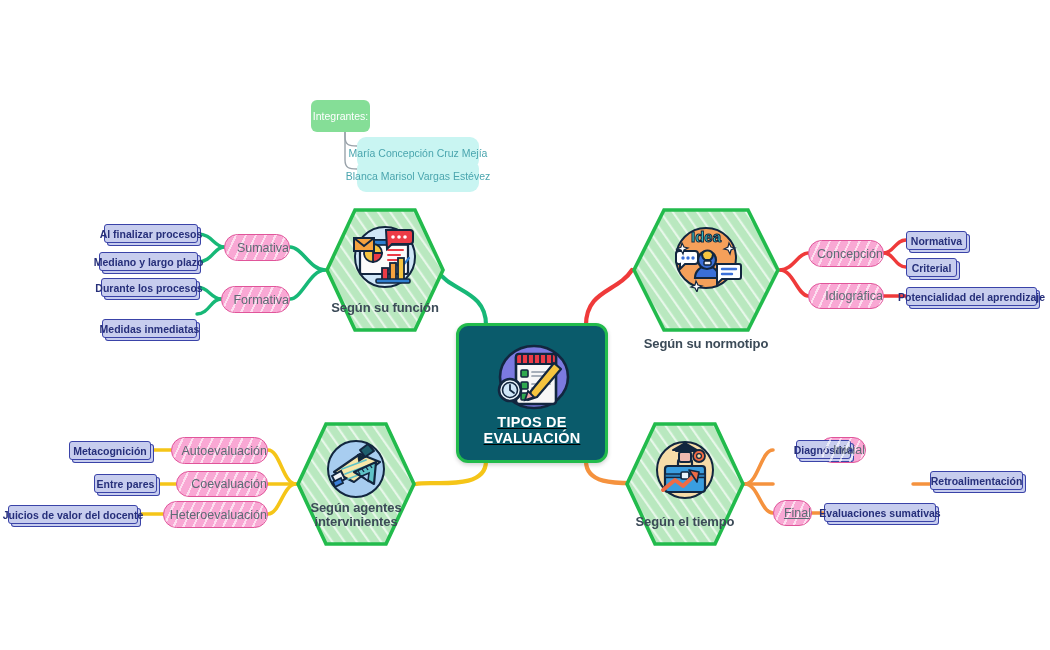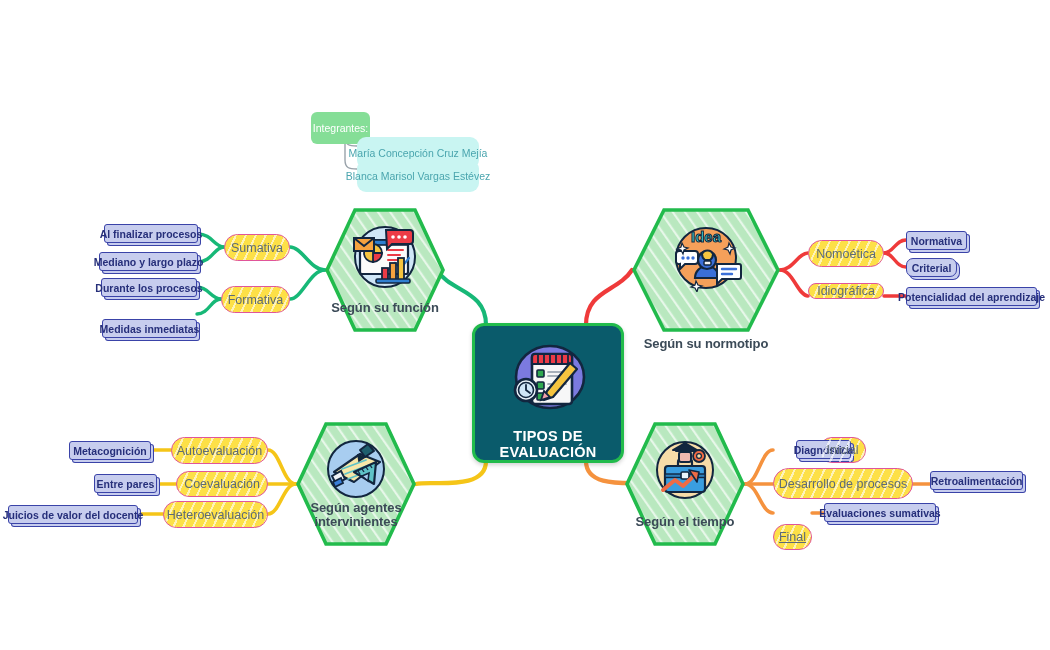--- a/index.html
+++ b/index.html
@@ -11,51 +11,53 @@
     position:relative;
   }
   #stage{position:absolute;left:0;top:0;width:1050px;height:650px;}
   #links{position:absolute;left:0;top:0;width:1050px;height:650px;}
 
   
   .node{position:absolute;box-sizing:border-box;}
 
   
   .central{
-    left:472px;top:323px;width:152px;height:140px;
+    left:456px;top:323px;width:152px;height:140px;
     background:#0a5b6b;
     border:3px solid #22bb4c;
     border-radius:12px;
     display:flex;flex-direction:column;
     align-items:center;justify-content:flex-end;
+    padding-bottom:14px;
     box-shadow:0 2px 4px rgba(0,0,0,.18);
+    text-decoration:underline;
   }
   .central .ctitle{
     color:#ffffff;font-weight:bold;font-size:14.5px;line-height:1.12;
     text-align:center;letter-spacing:.2px;
   }
   .central .cicon{position:absolute;top:14px;left:50%;transform:translateX(-50%);}
 
   
   .hexwrap{position:absolute;}
   .hex{position:absolute;left:0;top:0;}
   .hexlabel{
     position:absolute;left:0;right:0;bottom:16px;
     text-align:center;color:#3b4a57;font-weight:bold;
     font-size:13px;line-height:1.12;letter-spacing:-.1px;
   }
   .hexicon{position:absolute;left:50%;transform:translateX(-50%);top:16px;}
 
   
   .oval{
     position:absolute;box-sizing:border-box;
-    background:#fde047;
+    background:#f9a8d4;
     border:1.6px solid #e0559a;
     border-radius:999px;
-    display:flex;align-items:center;justify-content:center;
+    display:flex;align-items:center;justify-content:flex-end;
     color:#5e6b75;font-size:12.5px;
     overflow:hidden;
   }
   .oval .t{position:relative;z-index:2;white-space:nowrap;}
   .oval::before{
     content:"";position:absolute;inset:0;z-index:1;
     background:repeating-linear-gradient(115deg,
       rgba(255,255,255,.62) 0 2px, rgba(255,255,255,0) 2px 9px);
   }
 
@@ -71,21 +73,20 @@
     box-shadow:3px 3px 0 -1px #c7cdee, 3px 3px 0 0 #3a43a8;
   }
 
   
   .intbox{
     position:absolute;box-sizing:border-box;
     background:#85de97;border-radius:6px;
     display:flex;align-items:center;justify-content:center;
     color:#ffffff;font-size:10.5px;
     padding:16px 9px;
-    margin-top:12px;
   }
   .intchild{
     position:absolute;box-sizing:border-box;
     background:#c9f5f2;border-radius:9px;
     display:flex;align-items:center;justify-content:center;
     color:#4aa5ae;font-size:10.5px;
     padding:16px 9px;white-space:nowrap;
   }
 </style>
 </head>
@@ -258,28 +259,28 @@
           <path d="M13 19 l2 4 4 1 -4 2 -1 4 -2 -4 -4 -1 4 -2z"></path>
           <path d="M60 19 l2 4 4 1 -4 2 -1 4 -2 -4 -4 -1 4 -2z"></path>
           <path d="M27 57 l2 4 4 1 -4 2 -1 4 -2 -4 -4 -1 4 -2z"></path>
         </g>
       </svg>
     </div>
     <div class="hexlabel">Según su normotipo</div>
   </div>
 
   <div class="oval" style="left:808px;top:240px;width:76px;height:27px;">
-    <span class="t">Nomoética</span>
-    </div>
-  <div class="oval" style="left:808px;top:283px;width:76px;height:16px;">
+    <span class="t">Concepción</span>
+    </div>
+  <div class="oval" style="left:808px;top:283px;width:76px;height:26px;">
     <span class="t">Idiográfica</span>
     </div>
 
   <div class="leaf" style="left:906px;top:231px;width:61px;height:19px;">Normativa</div>
-  <div class="leaf" style="left:906px;top:258px;width:51px;height:19px;border-radius:7px;">Criterial</div>
+  <div class="leaf" style="left:906px;top:258px;width:51px;height:19px;">Criterial</div>
   <div class="leaf" style="left:906px;top:287px;width:131px;height:19px;">Potencialidad del aprendizaje</div>
 
   <div class="hexwrap" style="left:296px;top:422px;width:120px;height:124px;">
     <svg class="hex" width="120" height="124" viewBox="0 0 120 124">
       <polygon points="30,2 90,2 118,62 90,122 30,122 2,62" fill="url(#stripes)" stroke="#22bb4c" stroke-width="3.6"></polygon>
     </svg>
     <div class="hexicon">
       <svg width="72" height="62" viewBox="0 0 72 62">
         <circle cx="36" cy="31" r="28" fill="#a8cdf0" stroke="#12263f" stroke-width="2"></circle>
         <path d="M14 34 l26 -18 20 8 -26 20z" fill="#f7e7a8" stroke="#12263f" stroke-width="2.2" stroke-linejoin="round"></path>
@@ -341,24 +342,21 @@
         <path d="M14 52 l12 -10 8 6 14 -13" fill="none" stroke="#ef6b45" stroke-width="4" stroke-linecap="round" stroke-linejoin="round"></path>
         <path d="M40 32 l10 2 -2 10z" fill="#ef6b45" stroke="#12263f" stroke-width="1.6" stroke-linejoin="round"></path>
       </svg>
     </div>
     <div class="hexlabel">Según el tiempo</div>
   </div>
 
   <div class="oval" style="left:773px;top:437px;width:47px;height:26px;margin-left:46px;">
     <span class="t">Inicial</span>
     </div>
-  <div class="oval" style="left:773px;top:468px;width:140px;height:31px;">
-    <span class="t">Desarrollo de procesos</span>
-    </div>
-  <div class="oval" style="left:773px;top:524px;width:39px;height:26px;text-decoration:underline;">
+  <div class="oval" style="left:773px;top:500px;width:39px;height:26px;text-decoration:underline;">
     <span class="t">Final</span>
     </div>
 
   <div class="leaf" style="left:796px;top:440px;width:55px;height:19px;">Diagnóstica</div>
   <div class="leaf" style="left:930px;top:471px;width:93px;height:19px;">Retroalimentación</div>
   <div class="leaf" style="left:824px;top:503px;width:112px;height:19px;">Evaluaciones sumativas</div>
 
   <div class="intbox" style="left:311px;top:100px;width:59px;height:25px;">Integrantes:</div>
   <div class="intchild" style="left:357px;top:137px;width:122px;height:18px;">María Concepción Cruz Mejía</div>
   <div class="intchild" style="left:357px;top:160px;width:122px;height:18px;">Blanca Marisol Vargas Estévez</div>

